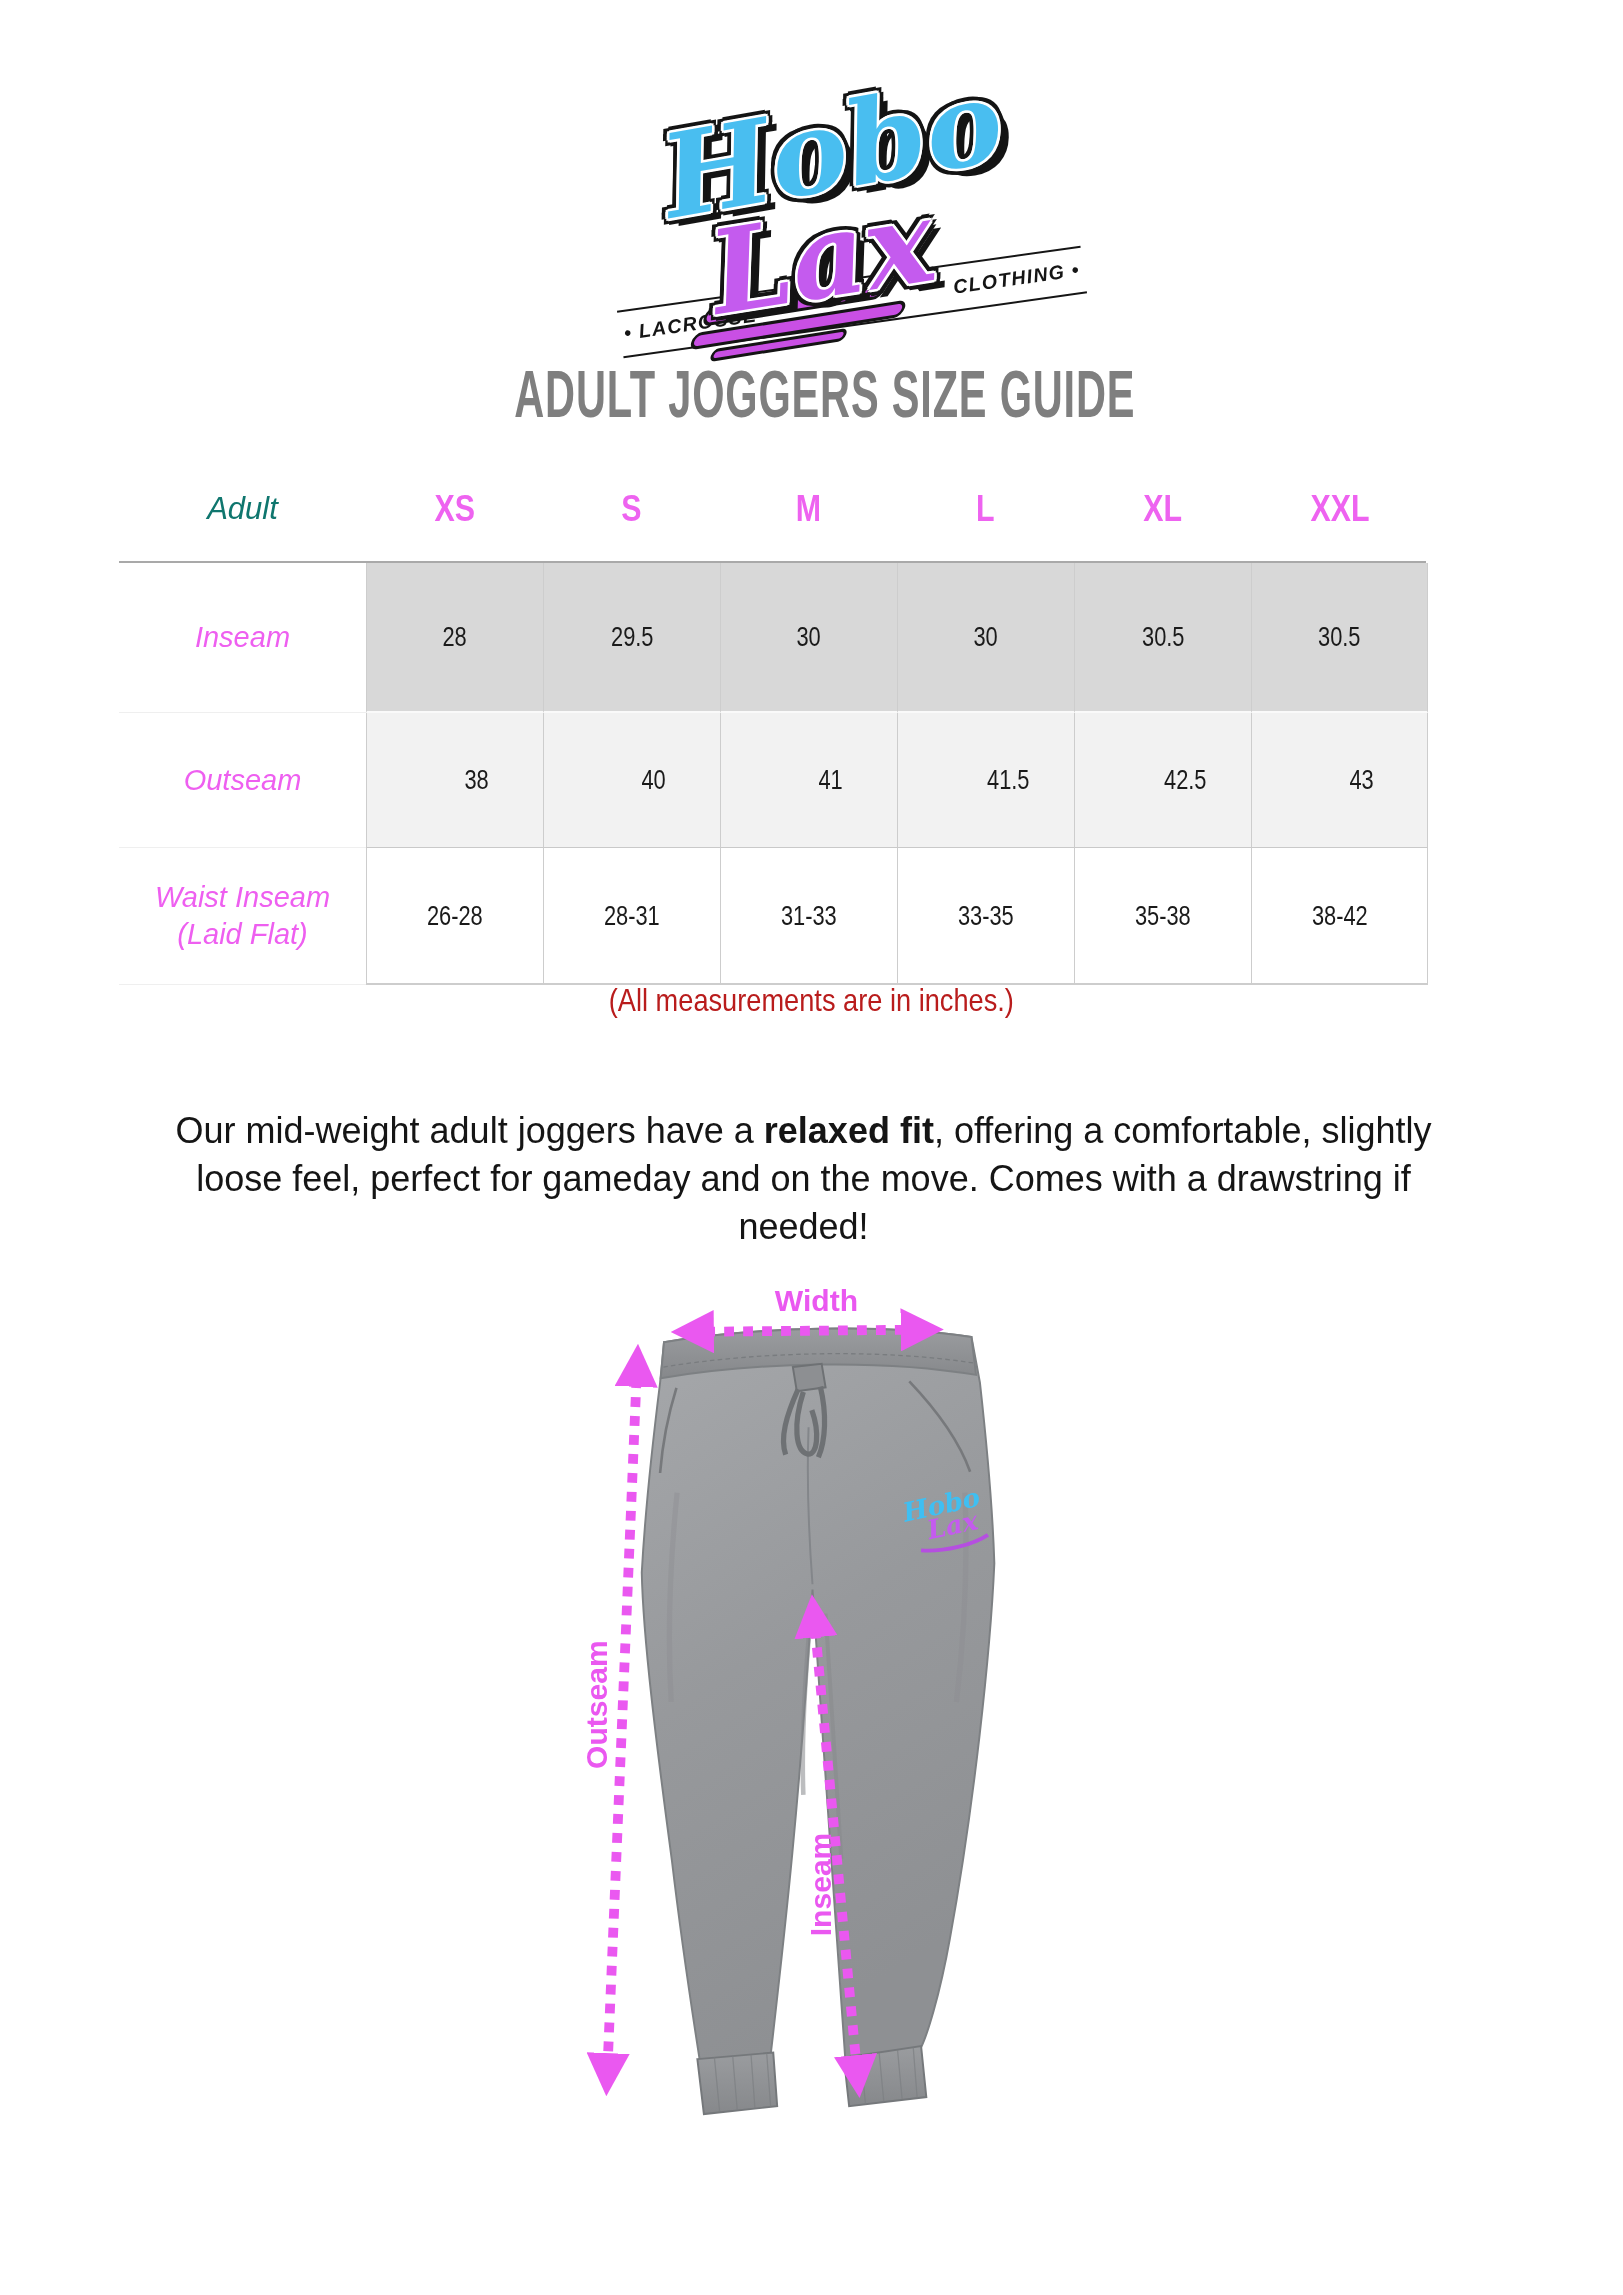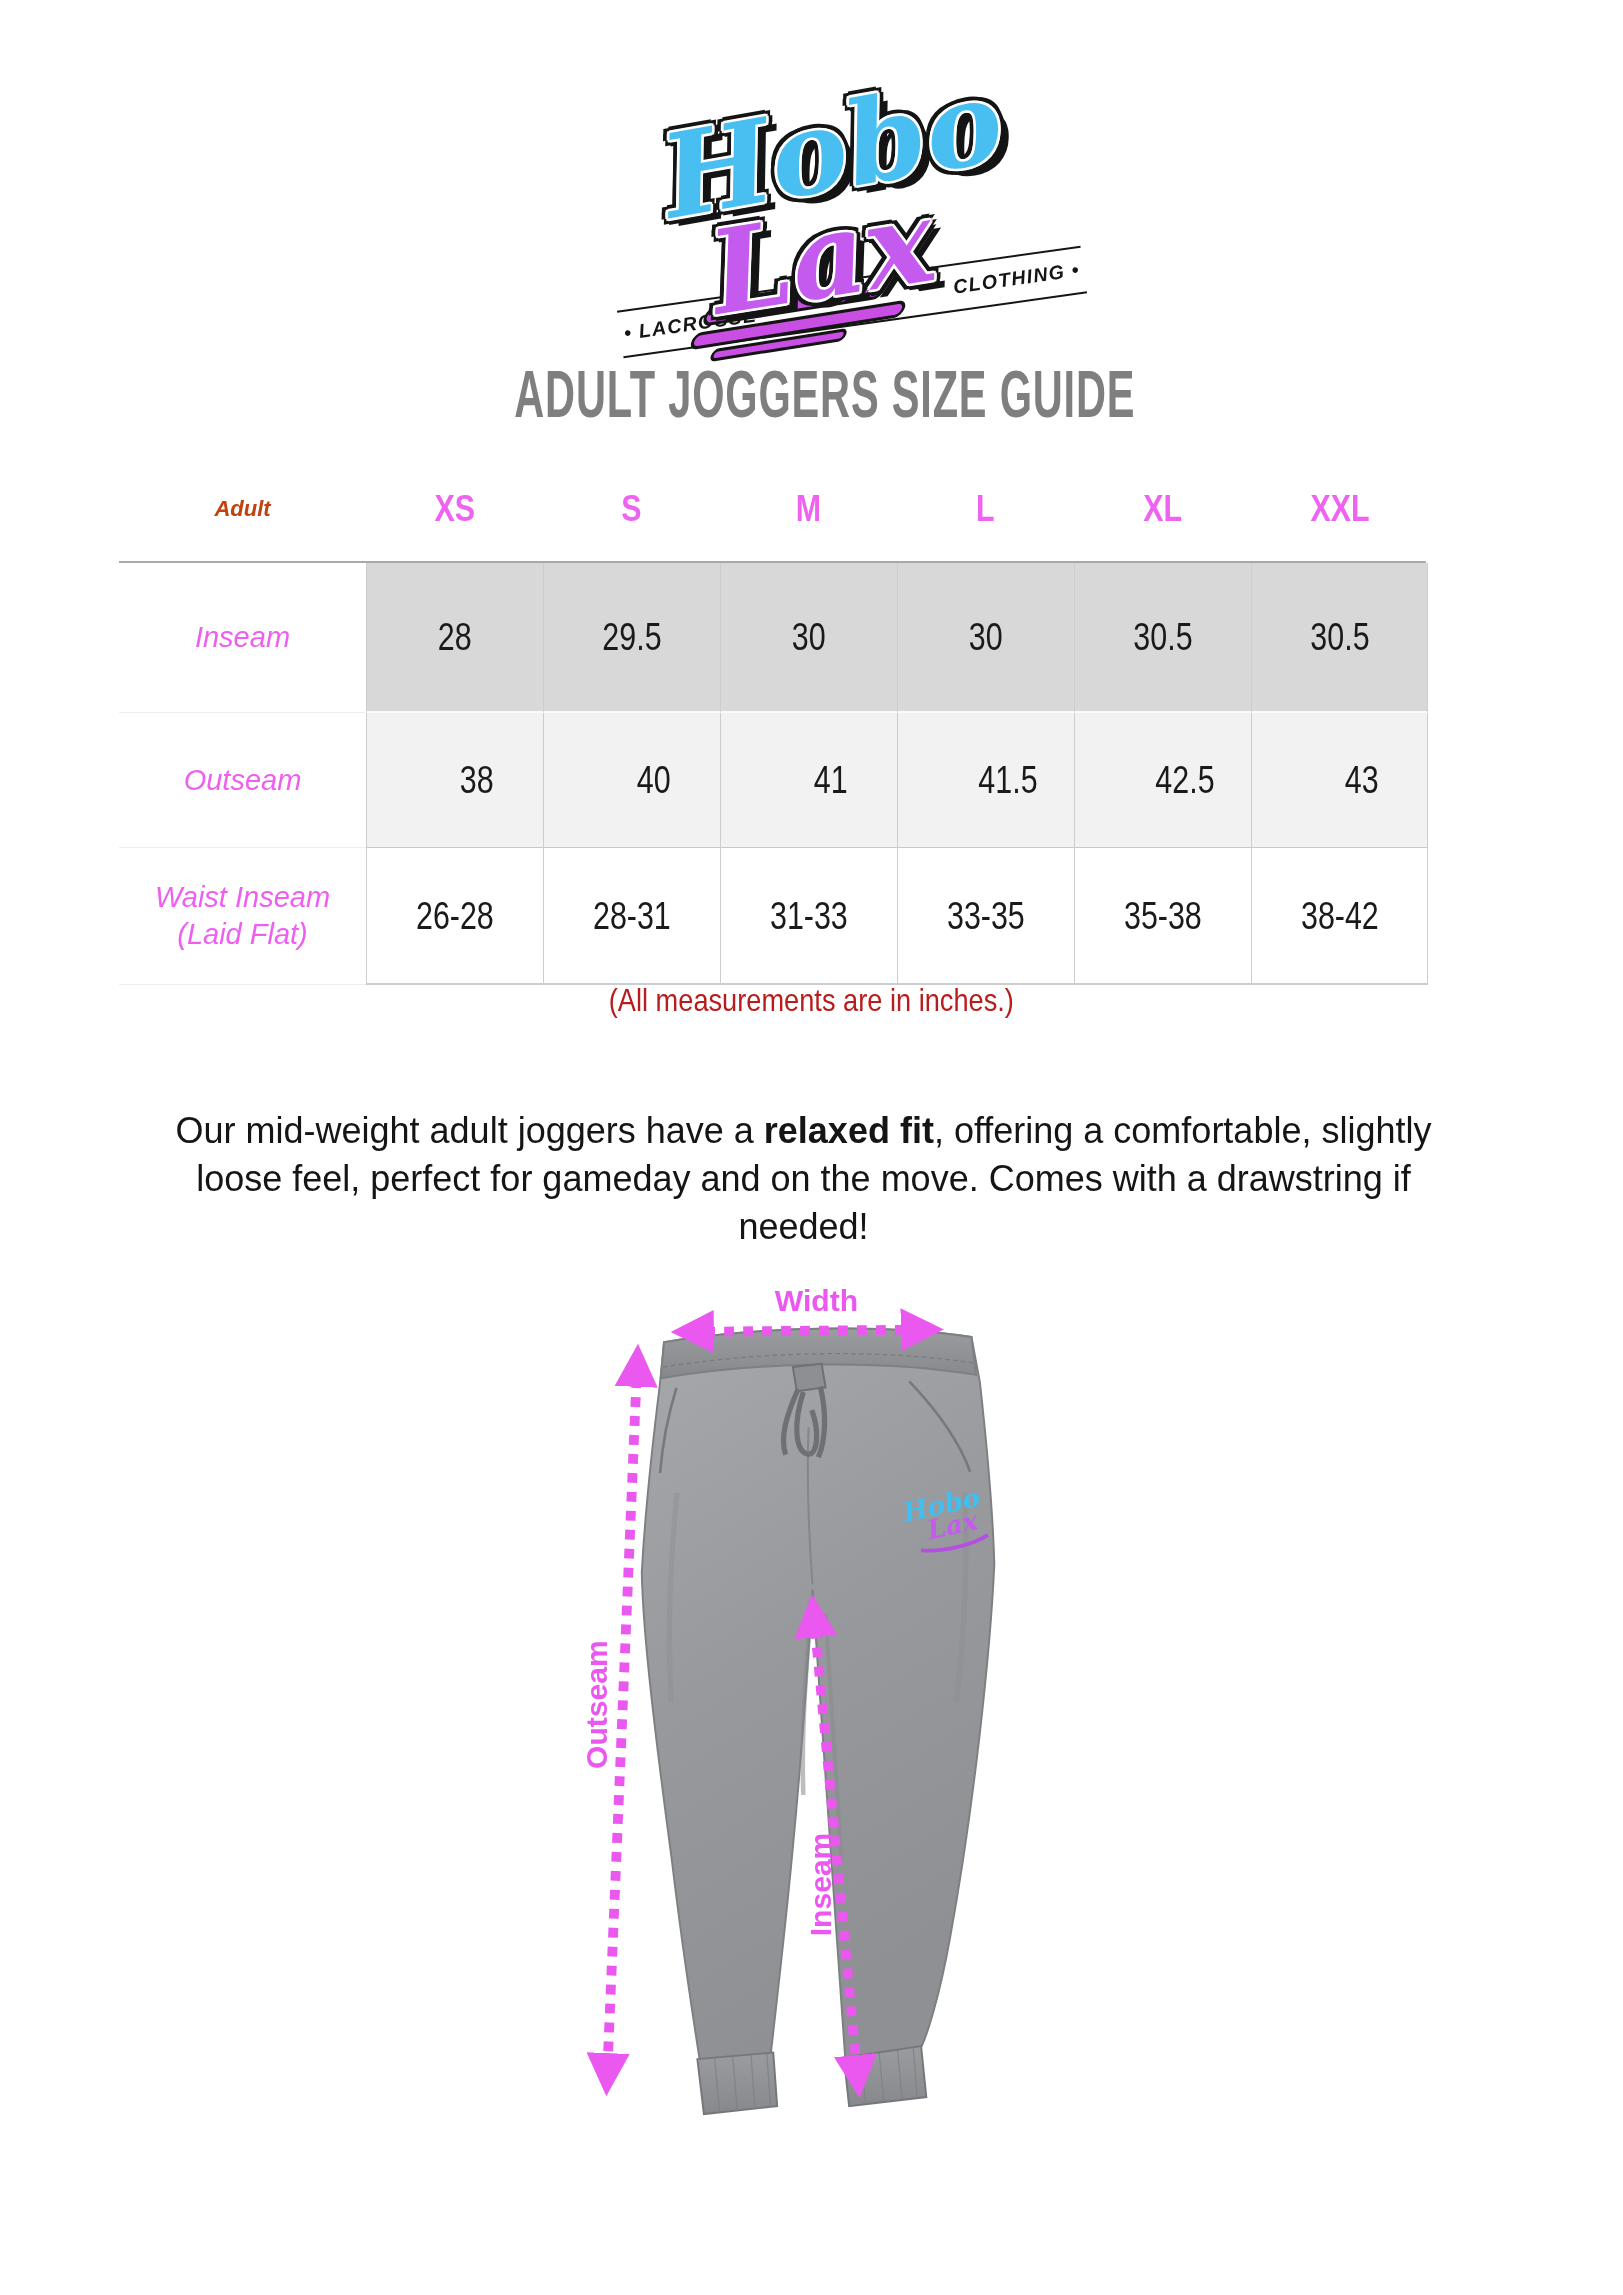--- a/index.html
+++ b/index.html
@@ -27,31 +27,31 @@
   .swoosh.s3 { left:154px; top:300px; width:137px; height:12.4px; }
 
   
   .title { position:absolute; left:0; top:359px; width:100%; text-align:center; color:#7F7F7F;
     font-size:67px; font-weight:700; line-height:69px; white-space:nowrap;padding-left:26px; }
   .title .cond { display:inline-block; transform:scaleX(0.62); letter-spacing:1.3px; }
 
   
   .thead { position:absolute; left:119px; top:479px; width:1307px; height:60px;
     display:grid; grid-template-columns:247px repeat(6, 177px); align-items:center; }
-  .hdr-adult { text-align:center; font-style:italic; font-weight:700; font-size:22px; color:#c2410c; }
+  .hdr-adult { text-align:center; font-style:italic; font-weight:400; font-size:31px; color:#0f766e; }
   .hdr-size  { text-align:center; color:#EE63F0; }
   .hdr-size .cond { display:inline-block; font-weight:700; font-size:37px; transform:scaleX(0.82); }
 
   .tbody { position:absolute; left:119px; top:561px; width:1307px;
     display:grid; grid-template-columns:247px repeat(6, 177px);
     grid-template-rows:150px 135px 137px; border-top:2.6px solid #a9a9a9; }
   .cell { display:flex; align-items:center; justify-content:center; }
   .lbl { background:#ffffff; flex-direction:column; font-style:italic; font-size:29px; line-height:37px;
     color:#EE5FF0; text-align:center; border-bottom:1.3px solid #efefef; }
-  .val { border-left:1.3px solid #cdcdcd; font-size:39px; color:#1a1a1a; }
+  .val { border-left:1.3px solid #cdcdcd; font-size:28px; color:#1a1a1a; }
   .val.last { border-right:1.3px solid #cdcdcd; }
   .val .cond { display:inline-block; transform:scaleX(0.78); }
   .r1 { background:#d8d8d8; border-bottom:2px solid #fafafa; }
   .r2 { background:#f2f2f2; border-bottom:1.3px solid #c9c9c9;padding-left:44px; }
   .r3 { background:#ffffff; border-bottom:2px solid #cdcdcd; }
 
   .caption { position:absolute; left:0; top:982px; width:100%; text-align:center; color:#b91c1c; font-size:32px; }
   .caption .cond { display:inline-block; transform:scaleX(0.85); }
 
   

